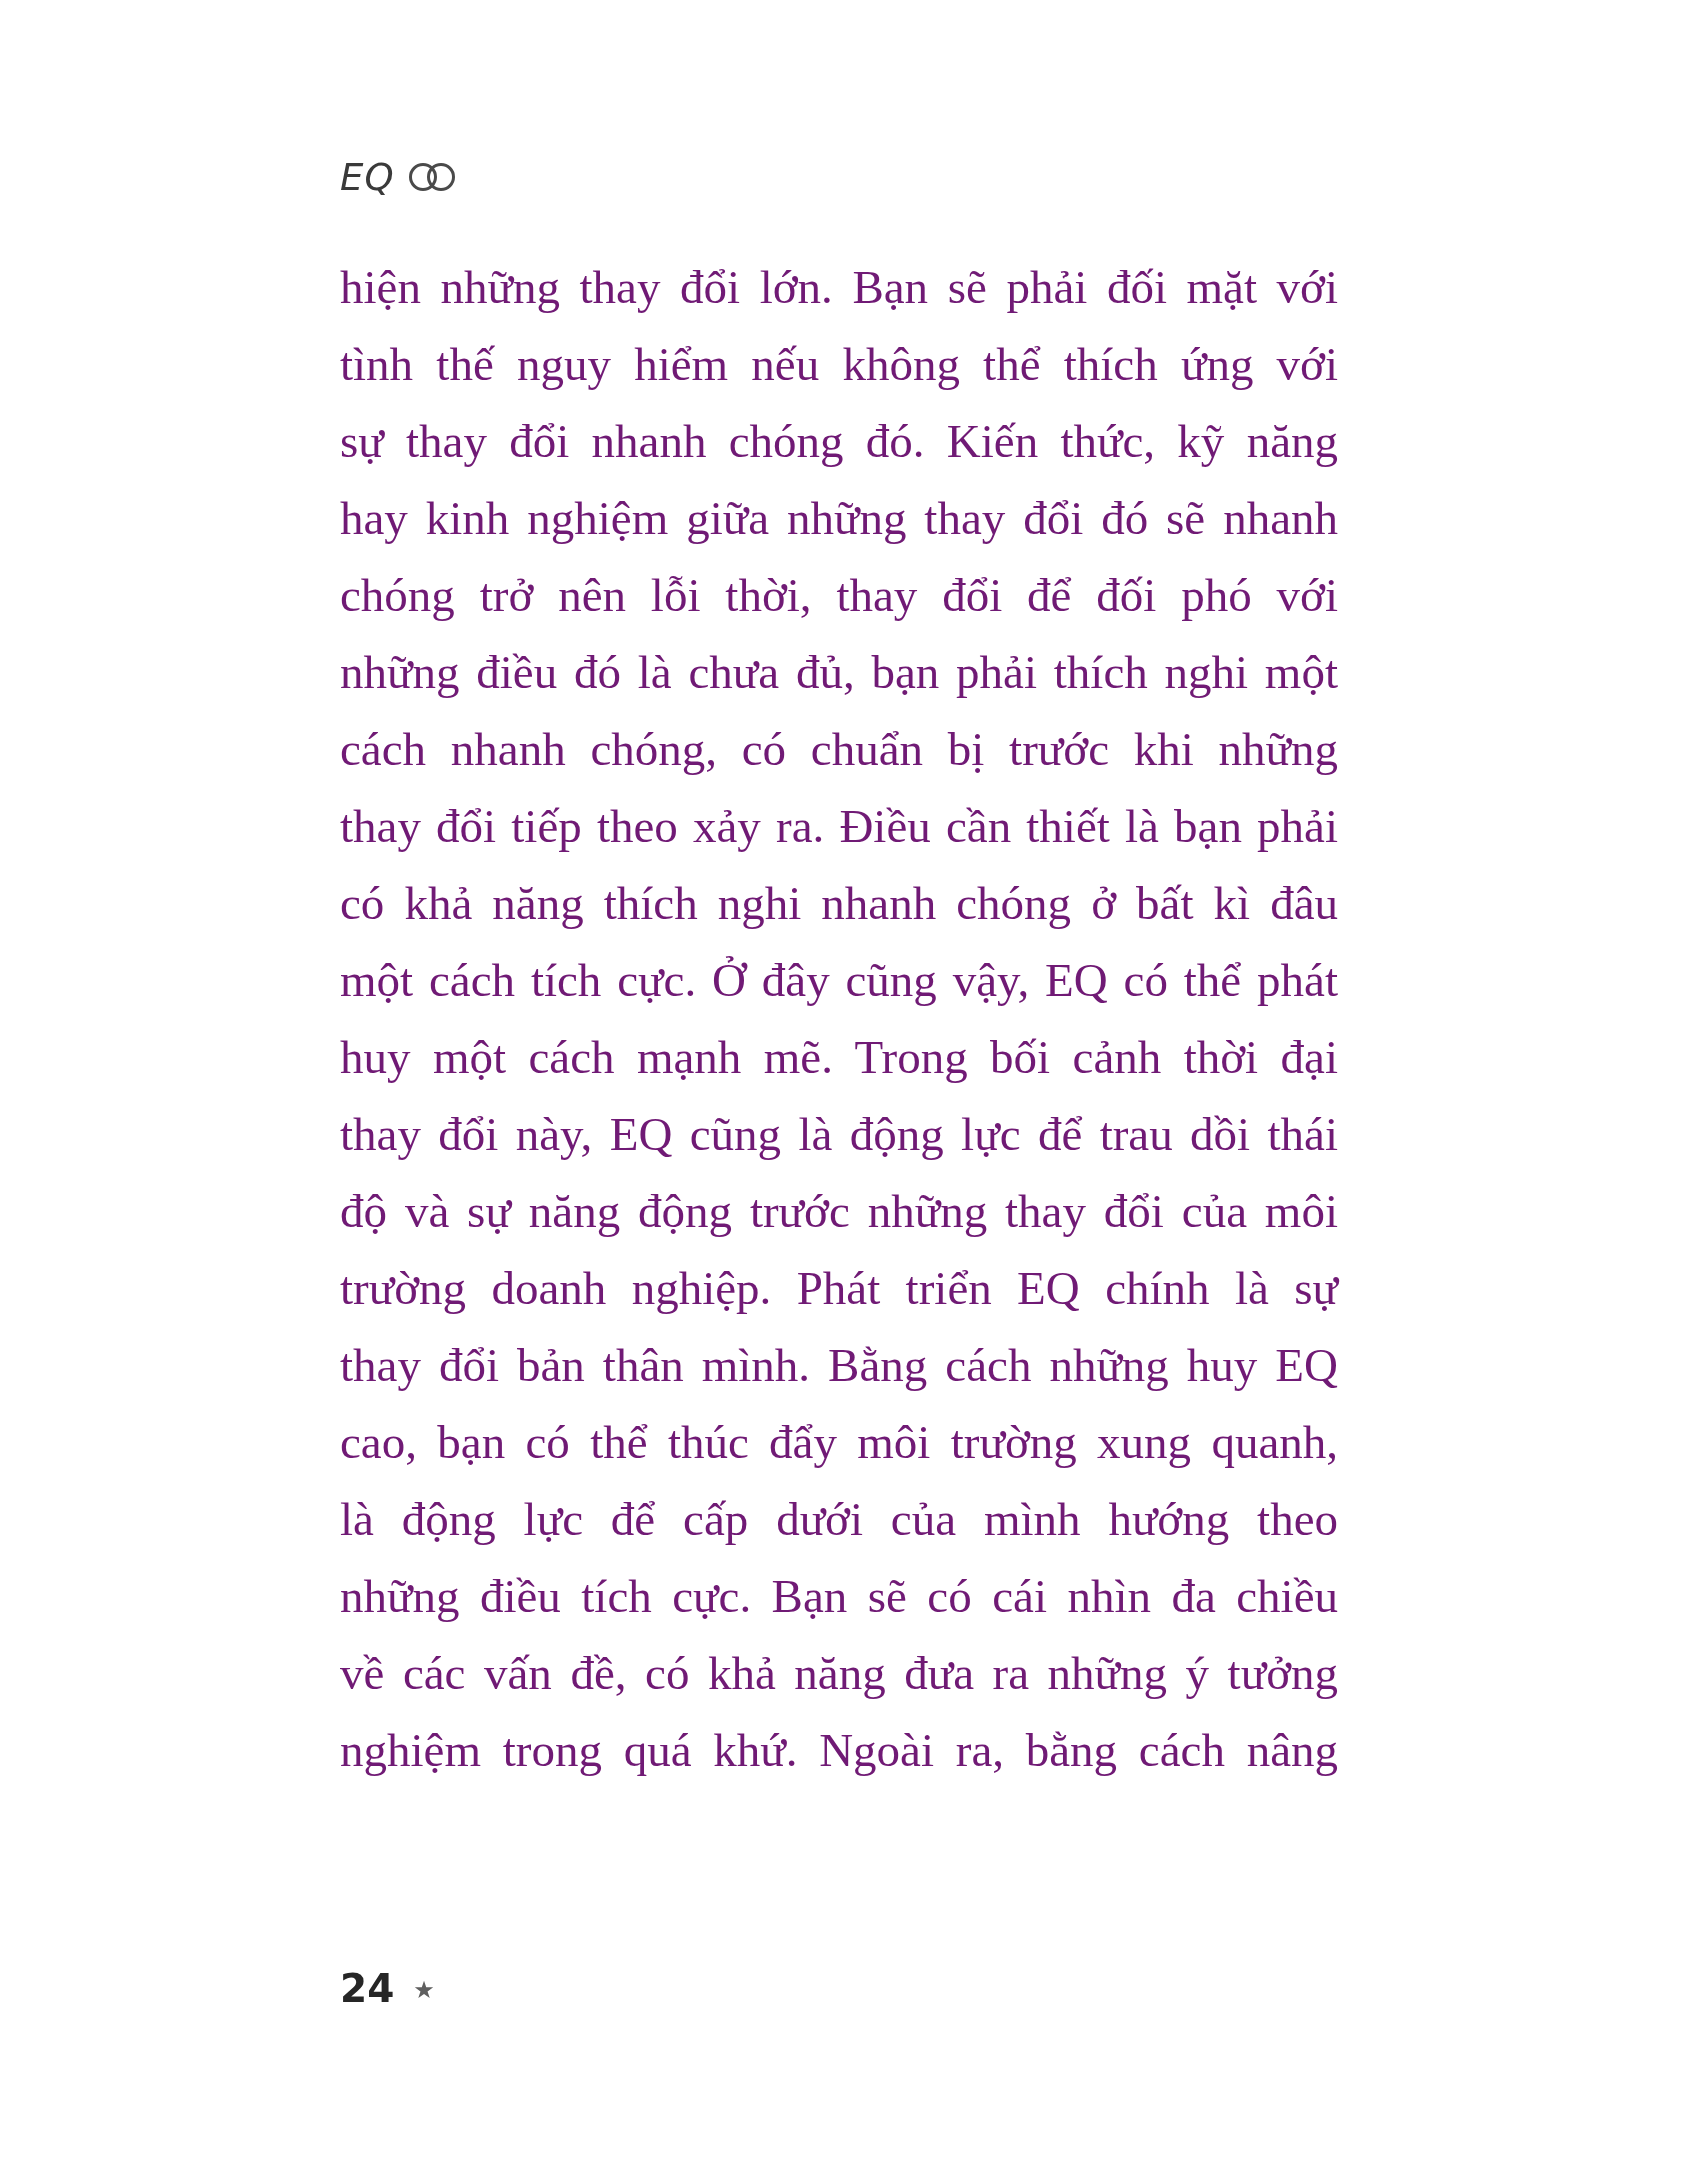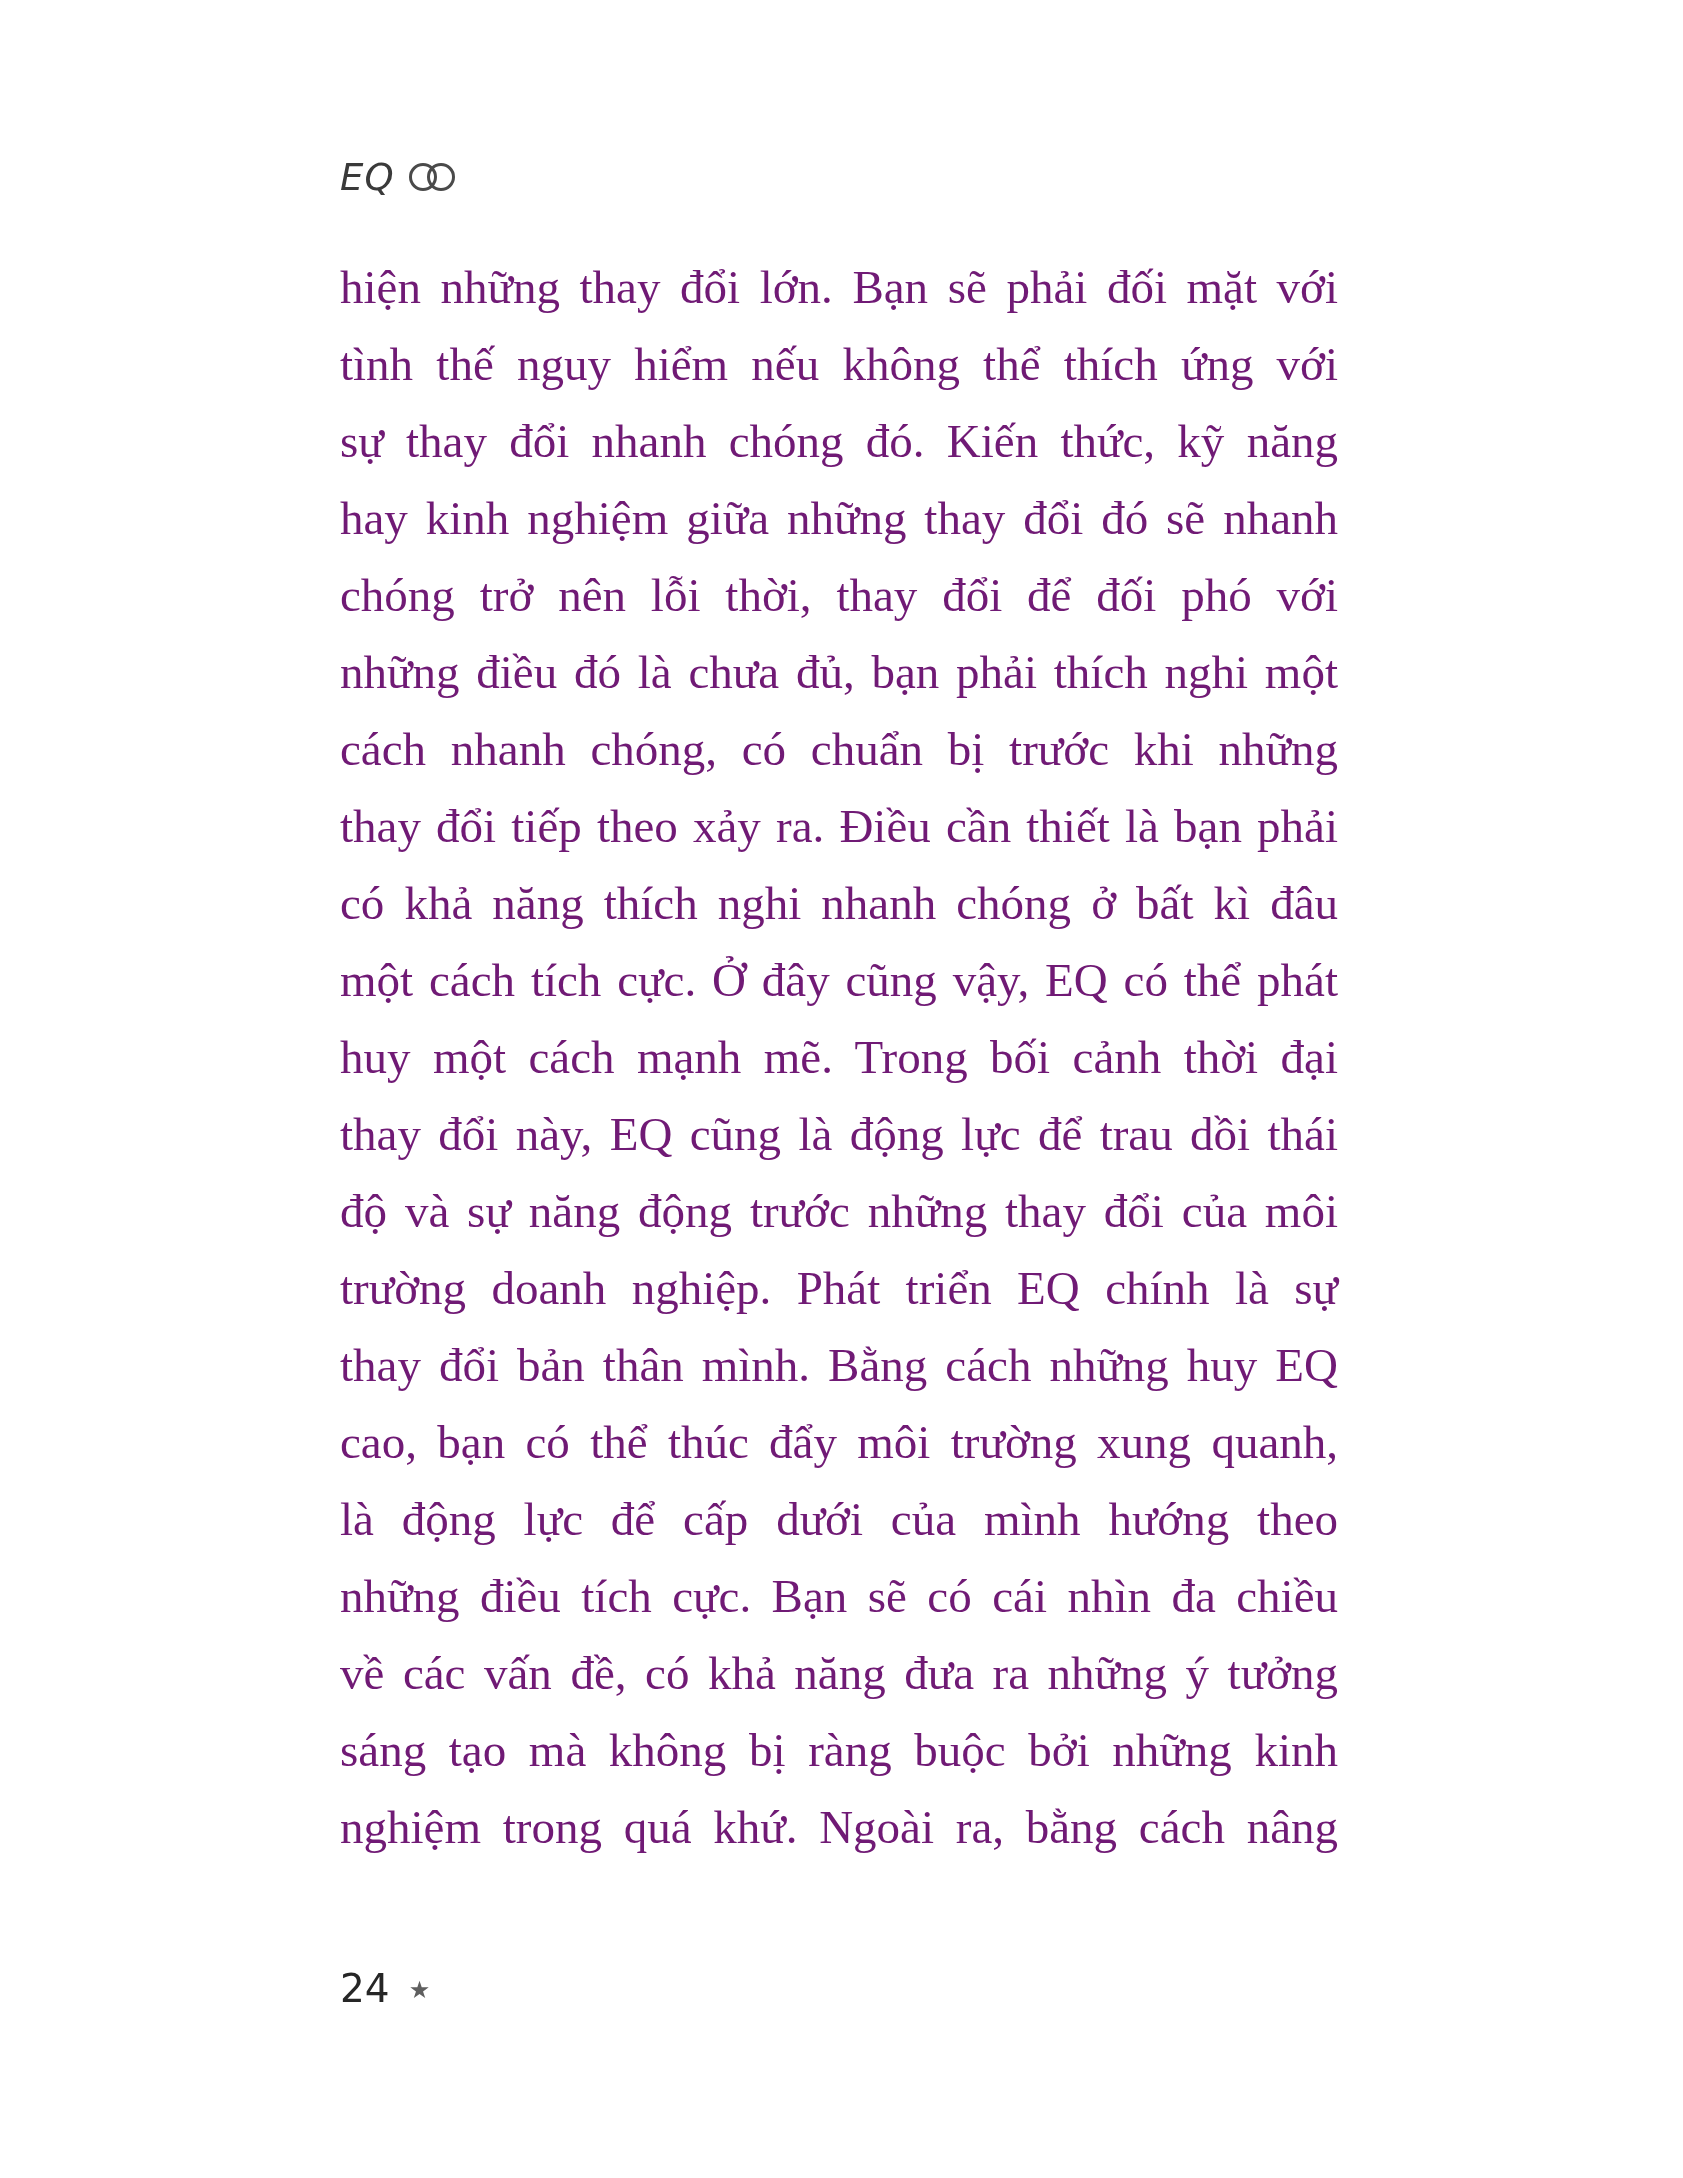--- a/index.html
+++ b/index.html
@@ -59,21 +59,21 @@
     position: absolute;
     left: 340px;
     top: 1966px;
     display: flex;
     align-items: center;
     gap: 19px;
   }
   .page-num {
     font-family: "DejaVu Sans", "Liberation Sans", sans-serif;
     font-size: 39px;
-    font-weight: 400;
+    font-weight: 700;
     color: #262626;
   }
   .star {
     font-family: "DejaVu Sans", "Liberation Sans", sans-serif;
     font-size: 24px;
     color: #5f5f5f;
     transform: translateY(1px);
   }
 </style>
 </head>
@@ -104,21 +104,20 @@
     <div class="line">một cách tích cực. Ở đây cũng vậy, EQ có thể phát</div>
     <div class="line">huy một cách mạnh mẽ. Trong bối cảnh thời đại</div>
     <div class="line">thay đổi này, EQ cũng là động lực để trau dồi thái</div>
     <div class="line">độ và sự năng động trước những thay đổi của môi</div>
     <div class="line">trường doanh nghiệp. Phát triển EQ chính là sự</div>
     <div class="line">thay đổi bản thân mình. Bằng cách những huy EQ</div>
     <div class="line">cao, bạn có thể thúc đẩy môi trường xung quanh,</div>
     <div class="line">là động lực để cấp dưới của mình hướng theo</div>
     <div class="line">những điều tích cực. Bạn sẽ có cái nhìn đa chiều</div>
     <div class="line">về các vấn đề, có khả năng đưa ra những ý tưởng</div>
-    <div class="line">sáng tạo mà không bị ràng buộc bởi những kinh</div>
     <div class="line">nghiệm trong quá khứ. Ngoài ra, bằng cách nâng</div>
   </main>
 
   <footer class="page-footer">
     <span class="page-num">24</span>
     <span class="star">★</span>
   </footer>
 
 </div>
 

